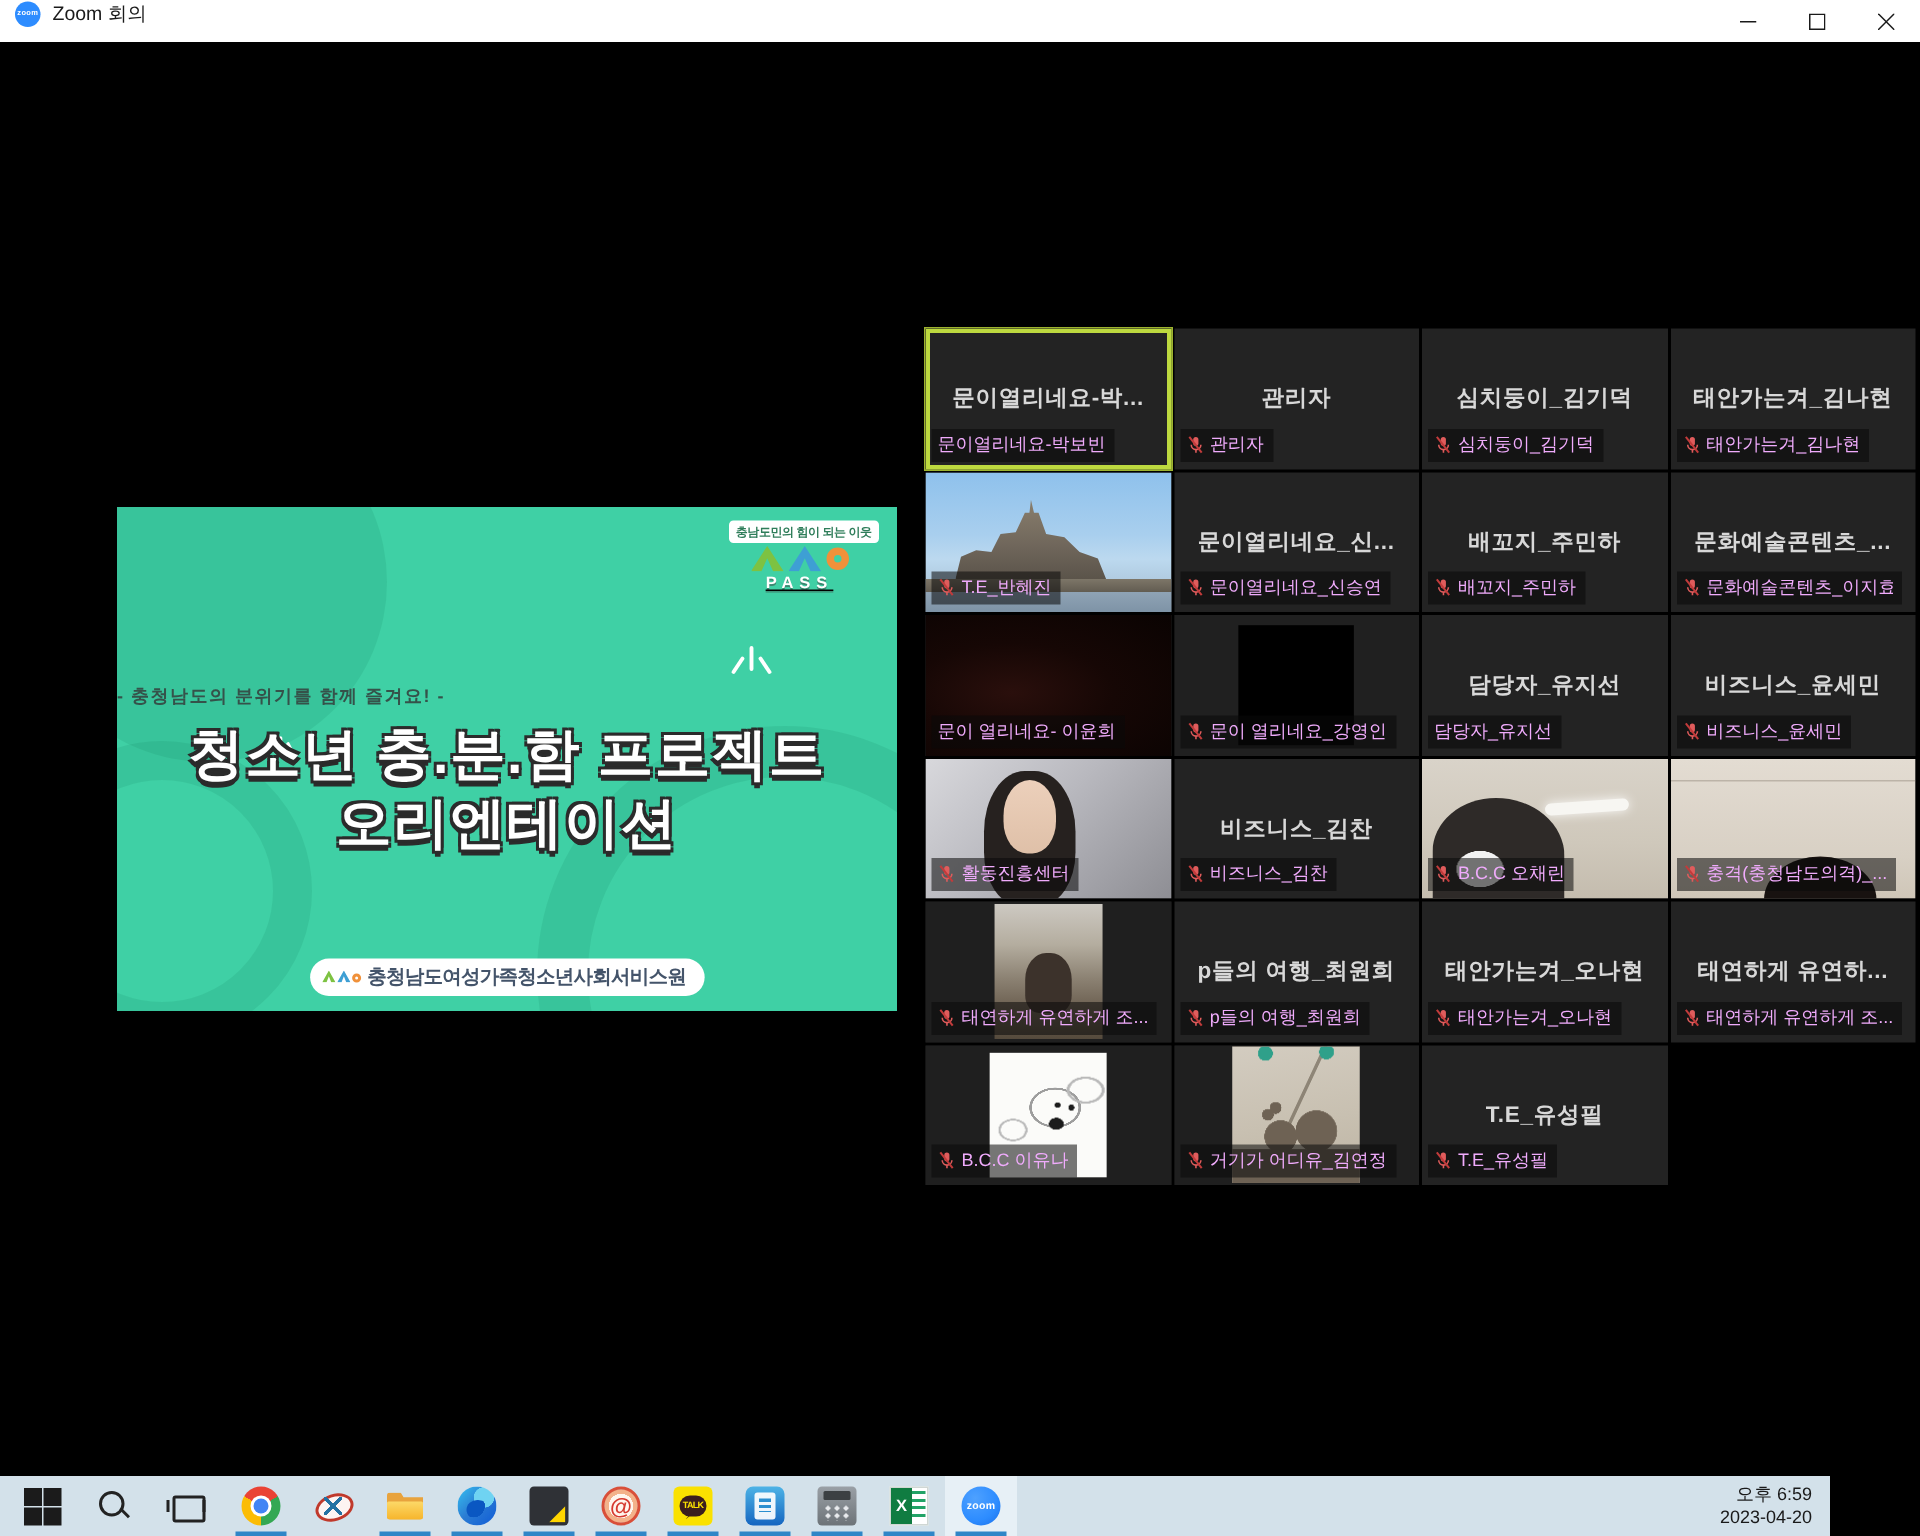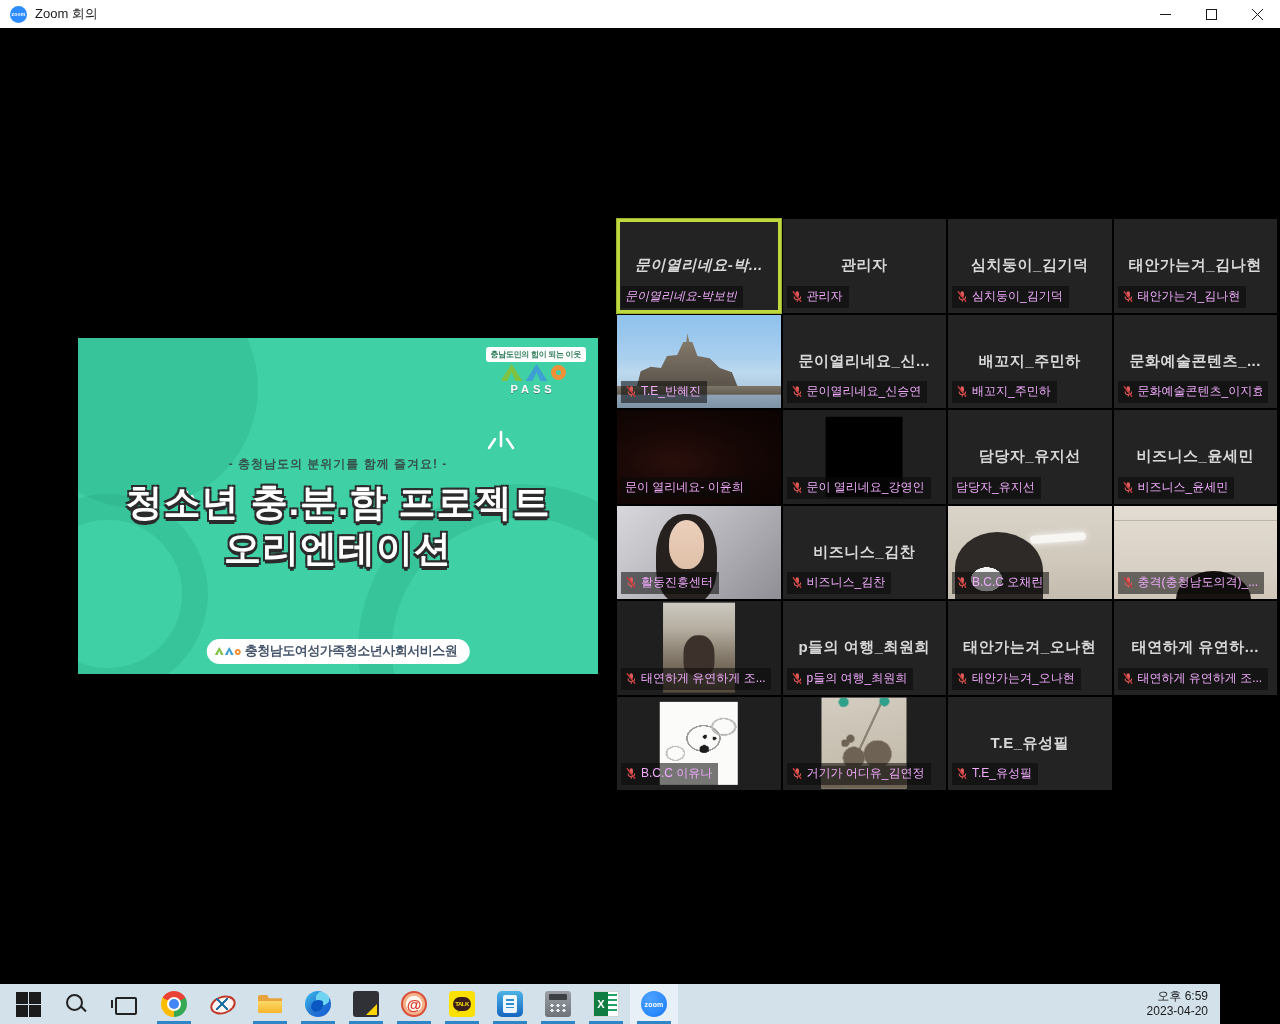--- a/index.html
+++ b/index.html
@@ -1,21 +1,21 @@
 <!DOCTYPE html>
 <html><head>
 <meta charset="utf-8">
 <style>
   * { margin:0; padding:0; box-sizing:border-box; }
   html,body { width:1280px; height:1024px; overflow:hidden; }
   body { font-family:"Liberation Sans","DejaVu Sans",sans-serif; background:#000; position:relative; }
 
   
   .titlebar { position:absolute; left:0; top:0; width:1280px; height:28px; background:#fff;
-              display:flex; align-items:center; justify-content:space-between; }
+              display:flex; align-items:flex-start; justify-content:space-between; }
   .titlebar-left { display:flex; align-items:center; gap:8px; padding-left:10px; }
   .zoom-badge { width:17px; height:17px; border-radius:50%; background:#2d8cff;
                 display:flex; align-items:center; justify-content:center; color:#fff;
                 font-size:5px; font-weight:bold; letter-spacing:.2px; }
   .title-text { font-size:13px; color:#1a1a1a; }
   .win-controls { display:flex; height:28px; }
   .win-btn { width:46px; height:28px; display:flex; align-items:center; justify-content:center;
              background:transparent; border:none; cursor:default; }
   .win-btn svg { display:block; }
 
@@ -24,48 +24,48 @@
 
   
   .slide { position:absolute; left:78px; top:310px; width:520px; height:336px;
            background:#3fd0a5; overflow:hidden; }
   .deco { position:absolute; border-radius:50%; }
   .deco.c1 { width:240px; height:240px; left:-60px; top:-70px; background:rgba(0,95,72,.10); }
   .deco.c2 { width:200px; height:200px; left:-70px; bottom:-20px; border:26px solid rgba(0,95,72,.10); }
   .deco.c3 { width:330px; height:330px; right:-90px; bottom:-140px; border:34px solid rgba(0,95,72,.10); }
   .slide-badge { position:absolute; top:9px; right:12px; background:#fff; border-radius:3px;
                  padding:2px 5px; font-size:8px; font-weight:bold; color:#2f7d5a; letter-spacing:-.3px; }
-  .pass-logo { position:absolute; top:26px; right:22px; width:86px; text-align:center; }
+  .pass-logo { position:absolute; top:26px; right:22px; width:86px; text-align:center;text-decoration:underline; }
   .pass-marks { display:flex; align-items:center; justify-content:center; gap:3px; }
   .chev { width:22px; height:17px; clip-path:polygon(50% 0,100% 100%,68% 100%,50% 48%,32% 100%,0 100%); }
   .chev.green { background:#7dc242; }
   .chev.blue { background:#3e9fd4; }
   .ring-o { width:15px; height:15px; border:5px solid #f0913a; border-radius:50%; }
   .pass-text { margin-top:2px; font-size:11px; font-weight:bold; color:#fff; letter-spacing:4px;
                text-shadow:0 1px 0 rgba(60,60,60,.5); }
-  .slide-subtitle { position:absolute; top:118px; left:0; width:100%; text-align:center;
+  .slide-subtitle { position:absolute; top:118px; left:0; width:100%; 
                     font-size:12px; font-weight:bold; color:#35524a; letter-spacing:1px; }
   .slide-title { position:absolute; top:142px; left:0; width:100%; text-align:center;
                  font-size:37px; line-height:46px; font-weight:900; color:#fff; letter-spacing:1px;
                  text-shadow:-2px -2px 0 #2b2b2b,2px -2px 0 #2b2b2b,-2px 2px 0 #2b2b2b,
                              2px 2px 0 #2b2b2b,0 4px 0 #2b2b2b; }
   .sparkle { position:absolute; }
   .slide-footer { position:absolute; bottom:10px; left:50%; transform:translateX(-50%);
                   background:#fff; border-radius:14px; padding:3px 12px 4px 8px;
                   display:flex; align-items:center; gap:4px; white-space:nowrap;font-family:Liberation Mono, monospace; }
   .mini-marks { display:flex; align-items:flex-end; gap:1px; }
   .mini-marks .chev { width:9px; height:8px; }
   .mini-marks .ring-o { width:6px; height:6px; border-width:2.5px; }
   .footer-text { font-size:13px; font-weight:bold; color:#44546a; letter-spacing:-.5px; }
 
   
   .grid { position:absolute; left:617px; top:191px; width:660px; height:571px;
           display:grid; grid-template-columns:repeat(4,1fr); grid-template-rows:repeat(6,1fr); gap:2px; }
   .tile { position:relative; background:#232323; overflow:hidden; }
-  .tile.active { box-shadow:inset 0 0 0 3px #bdd93f, 0 0 0 1px #9db32e;font-style:italic; }
+  .tile.active { box-shadow:inset 0 0 0 3px #bdd93f, 0 0 0 1px #9db32e; }
   .center-name { position:absolute; inset:0; display:flex; align-items:center; justify-content:center;
                  font-size:15px; font-weight:600; color:#d8d8d8; letter-spacing:.5px; padding:0 8px;
                  text-align:center; }
   .name-label { position:absolute; left:4px; bottom:5px; display:flex; align-items:center; gap:4px;
                 background:rgba(10,10,10,.55); padding:2px 6px 3px 4px; max-width:92%; }
   .name-label .label-text { font-size:12px; color:#f0abfc; white-space:nowrap; overflow:hidden; }
   .mic { flex:0 0 auto; display:flex; }
 
   
   .video { position:absolute; inset:0; }

